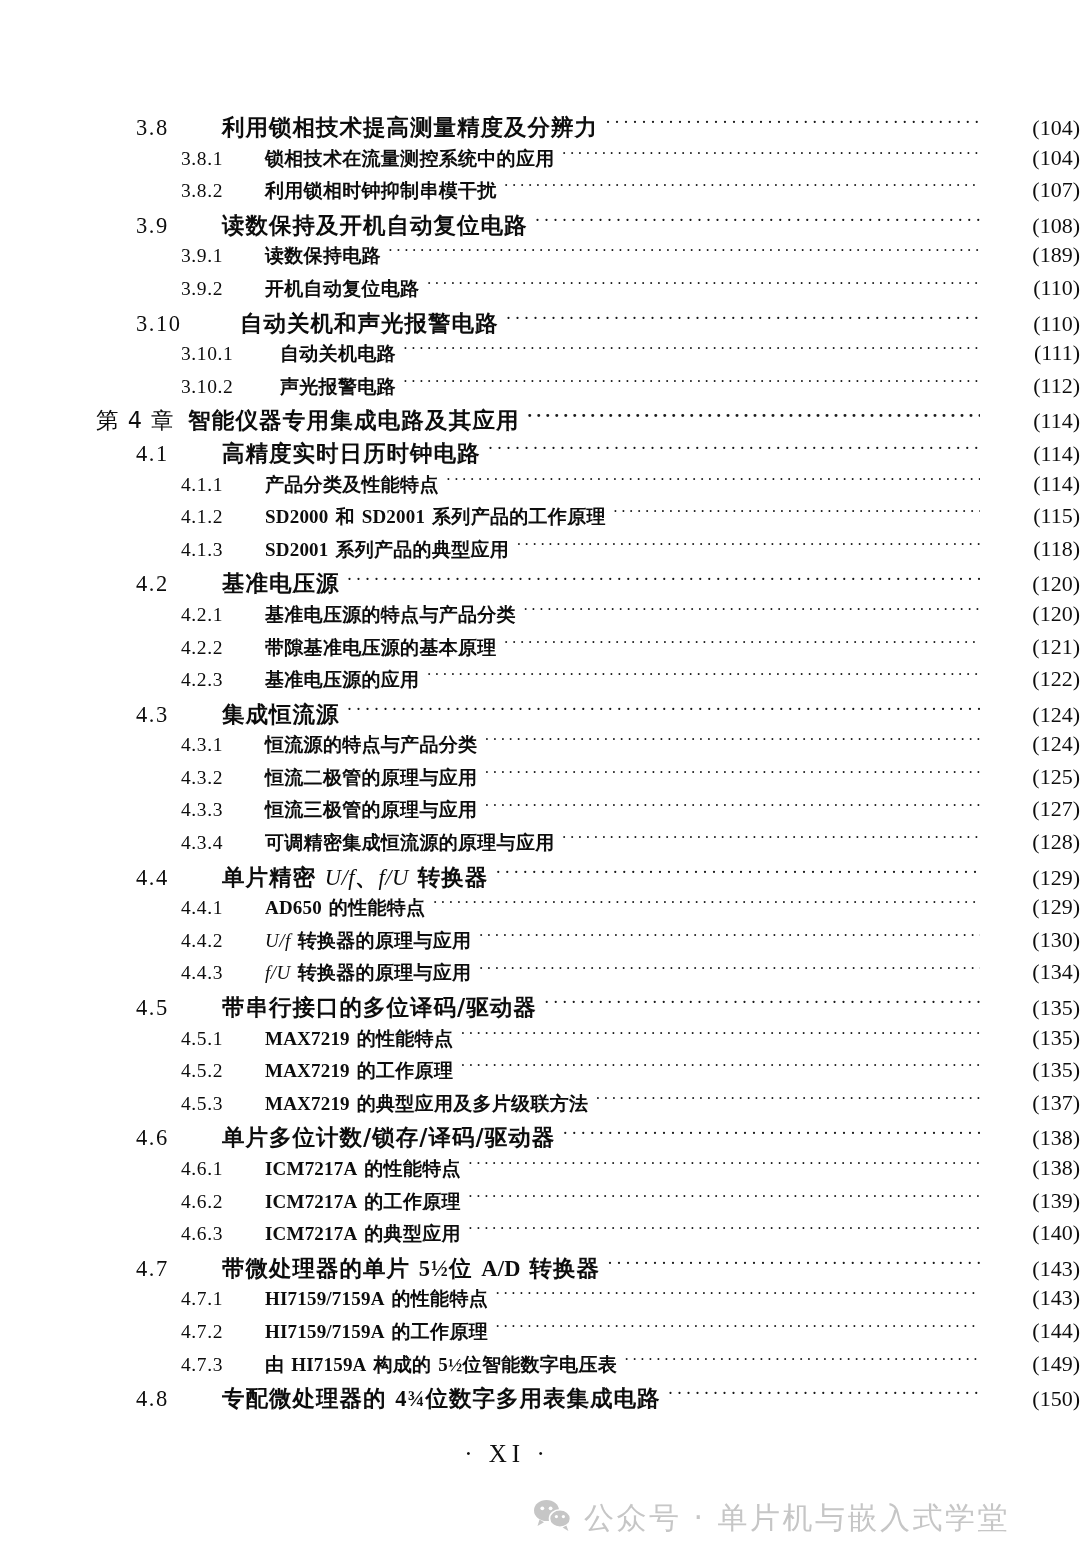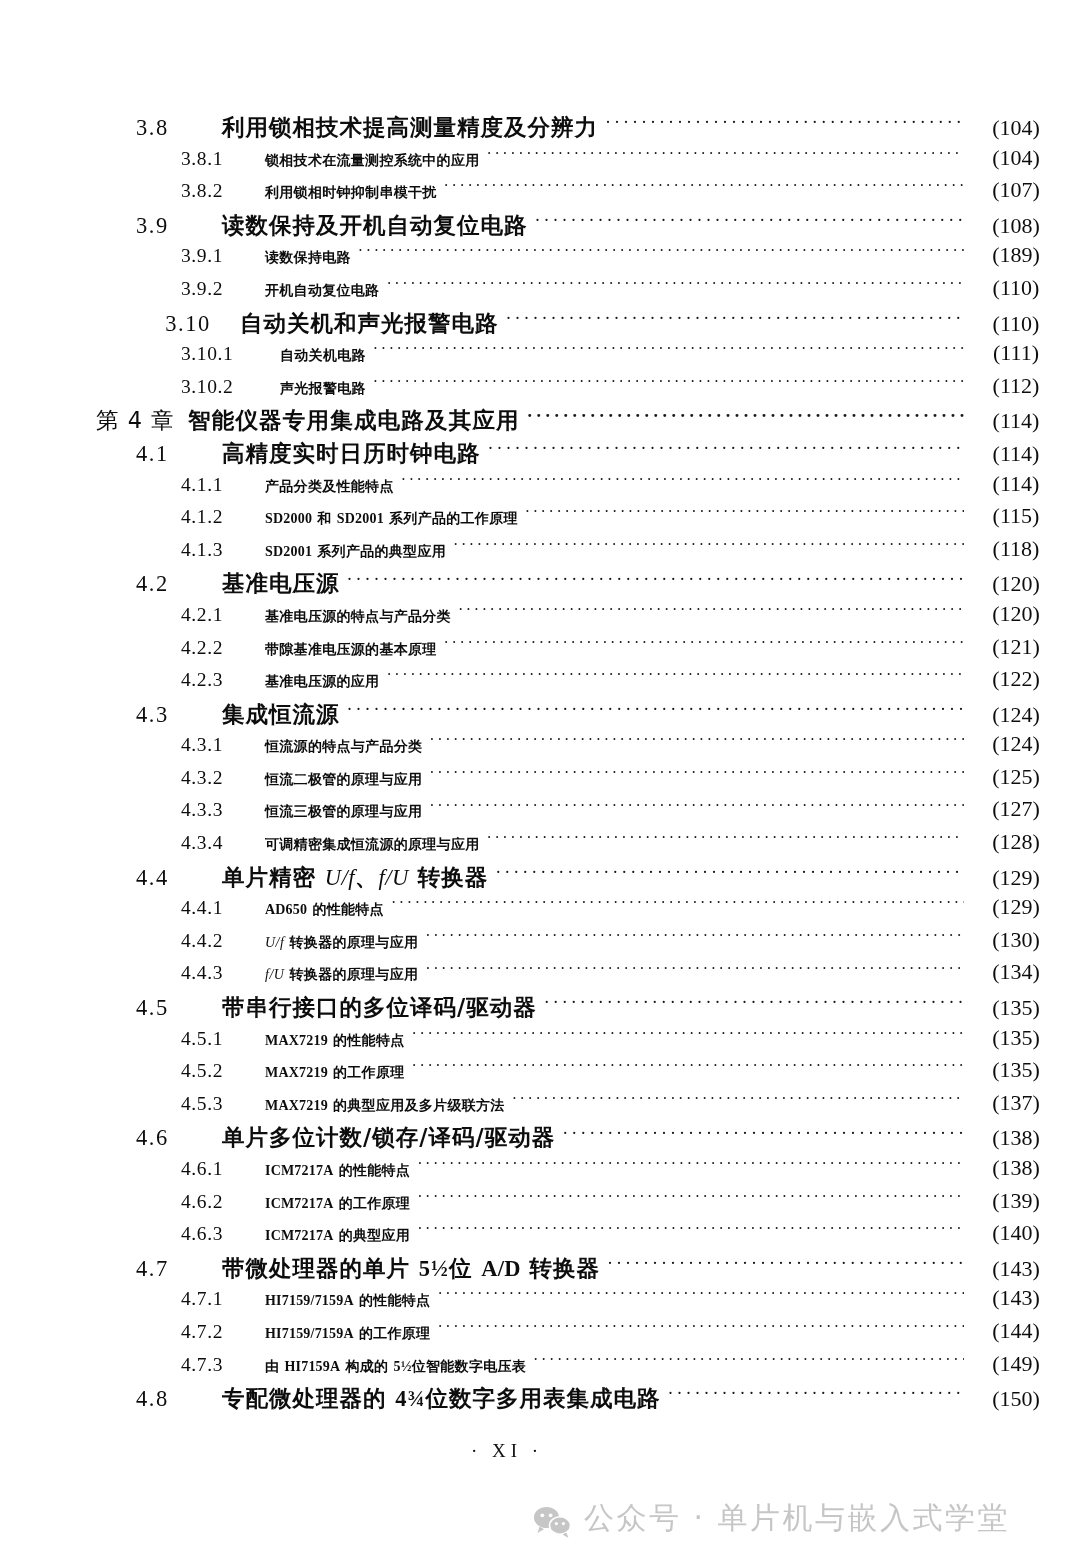--- a/index.html
+++ b/index.html
@@ -66,23 +66,23 @@
     bottom: 0.10em;
     font-family: "Liberation Serif", serif;
     letter-spacing: 3.0px;
     font-size: 18px;
     color: #1a1a1a;
   }
 
   
   .pg {
     flex: 0 0 auto;
-    text-align: center;
+    text-align: right;
     width: 96px;
-    padding-right: 16px;
+    padding-right: 0;
     letter-spacing: 0px;
   }
 
   
 
   
   .lvl-chapter {
     font-size: 22.5px;
     font-weight: bold;
   }
@@ -109,34 +109,34 @@
     font-family: "Liberation Serif", serif;
     letter-spacing: 1.5px;
   }
   .lvl-2 .title {
     letter-spacing: 1.0px;
     font-weight: 600;
   }
   .lvl-2 .pg { font-size: 22px; }
 
   
-  .lvl-2.wide .num { width: 104px; text-align: center; }
+  .lvl-2.wide .num { width: 104px; }
 
   
   .lvl-3 {
     font-size: 19.5px;
   }
   .lvl-3 .num {
     width: 84px;
     padding-left: 181px;
     font-family: "Liberation Serif", serif;
     letter-spacing: 0.6px;
   }
   .lvl-3 .title {
-    font-size: 14px;
+    font-size: 19px;
     letter-spacing: 0.3px;
     font-weight: 600;
   }
   .lvl-3 .pg { font-size: 22px; }
   .lvl-3 .leader::after { font-size: 16px; letter-spacing: 2.6px; bottom: 0.12em;}
 
   
   .lvl-3.wide .num { width: 99px; }
 
   
@@ -161,34 +161,34 @@
   
   .folio {
     position: absolute;
     left: 0;
     top: 1424px;
     width: 1080px;
     text-align: center;
     padding-right: 66px;
     box-sizing: border-box;
     font-family: "Liberation Serif", serif;
-    font-size: 19px;
+    font-size: 25px;
     letter-spacing: 5px;
     color: #101010;
   }
 
   
   .watermark {
     position: absolute;
     left: 0;
     top: 1482px;
     width: 1080px;
     display: flex;
     justify-content: flex-end;
-    align-items: flex-end;
+    align-items: flex-start;
     padding-right: 70px;
     box-sizing: border-box;
     color: #c6c6c6;
   }
   .wm-icon {
     width: 40px;
     height: 34px;
     margin-right: 12px;
     position: relative;
     flex: 0 0 auto;

